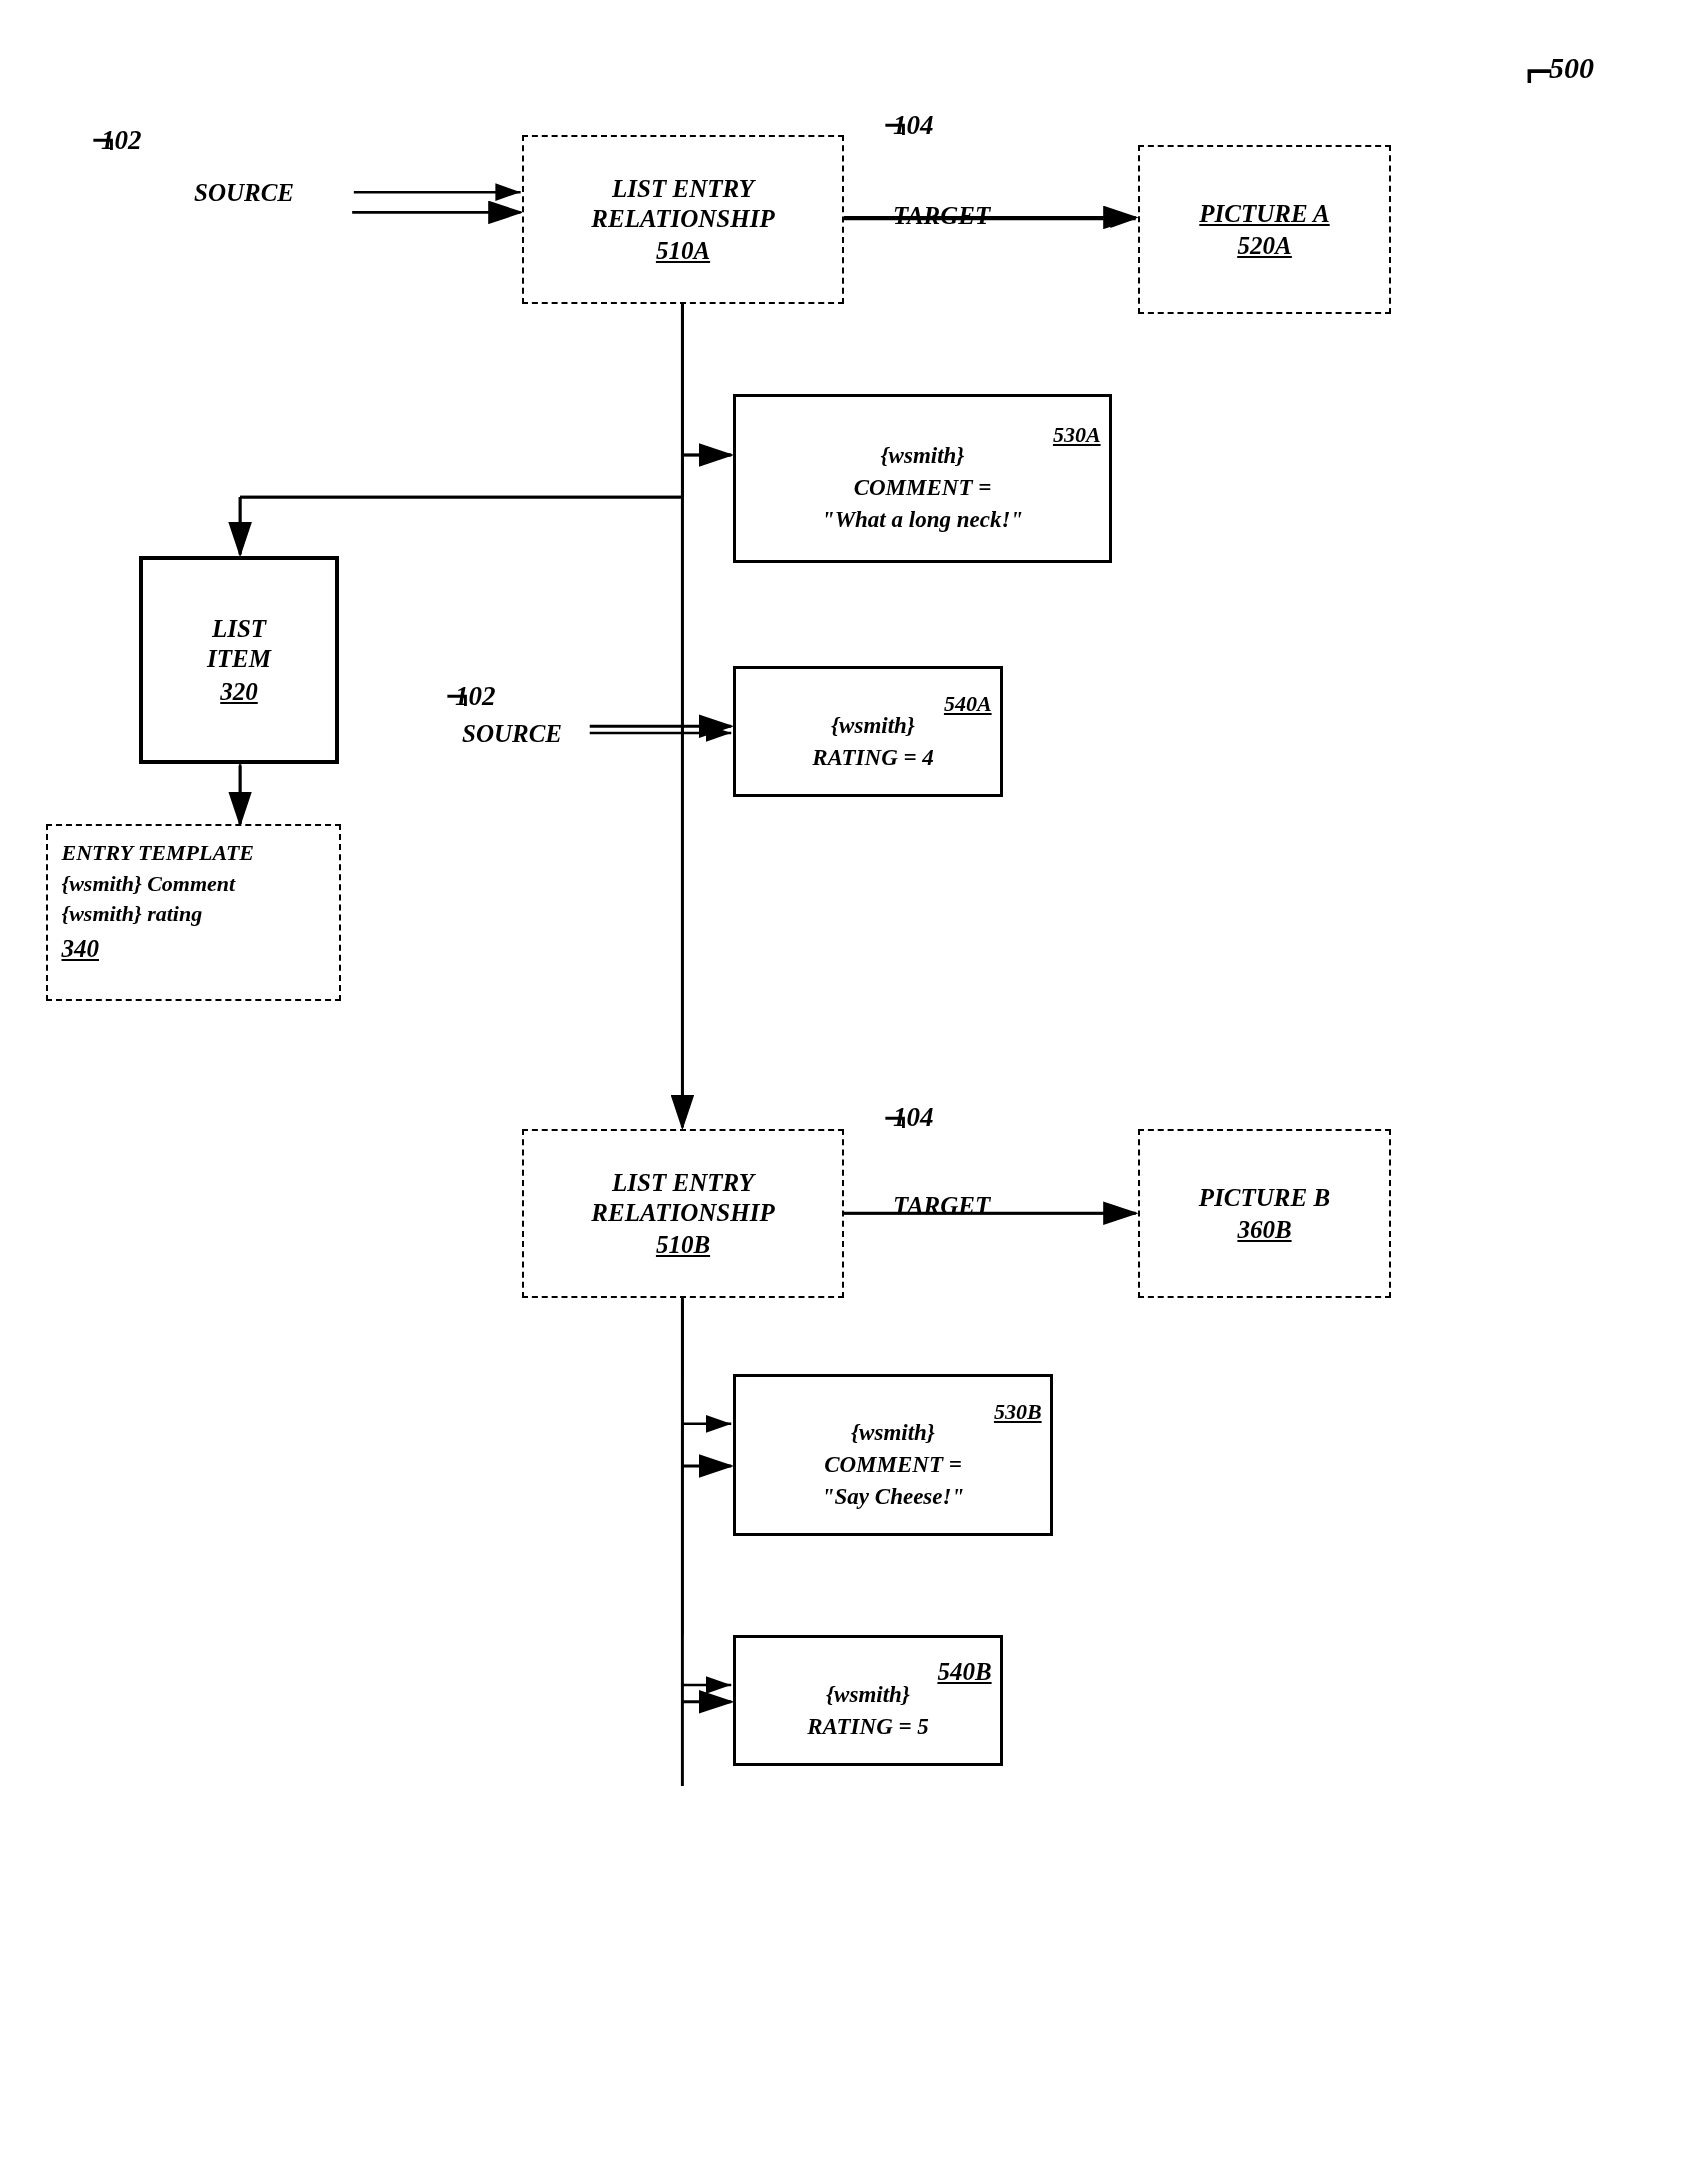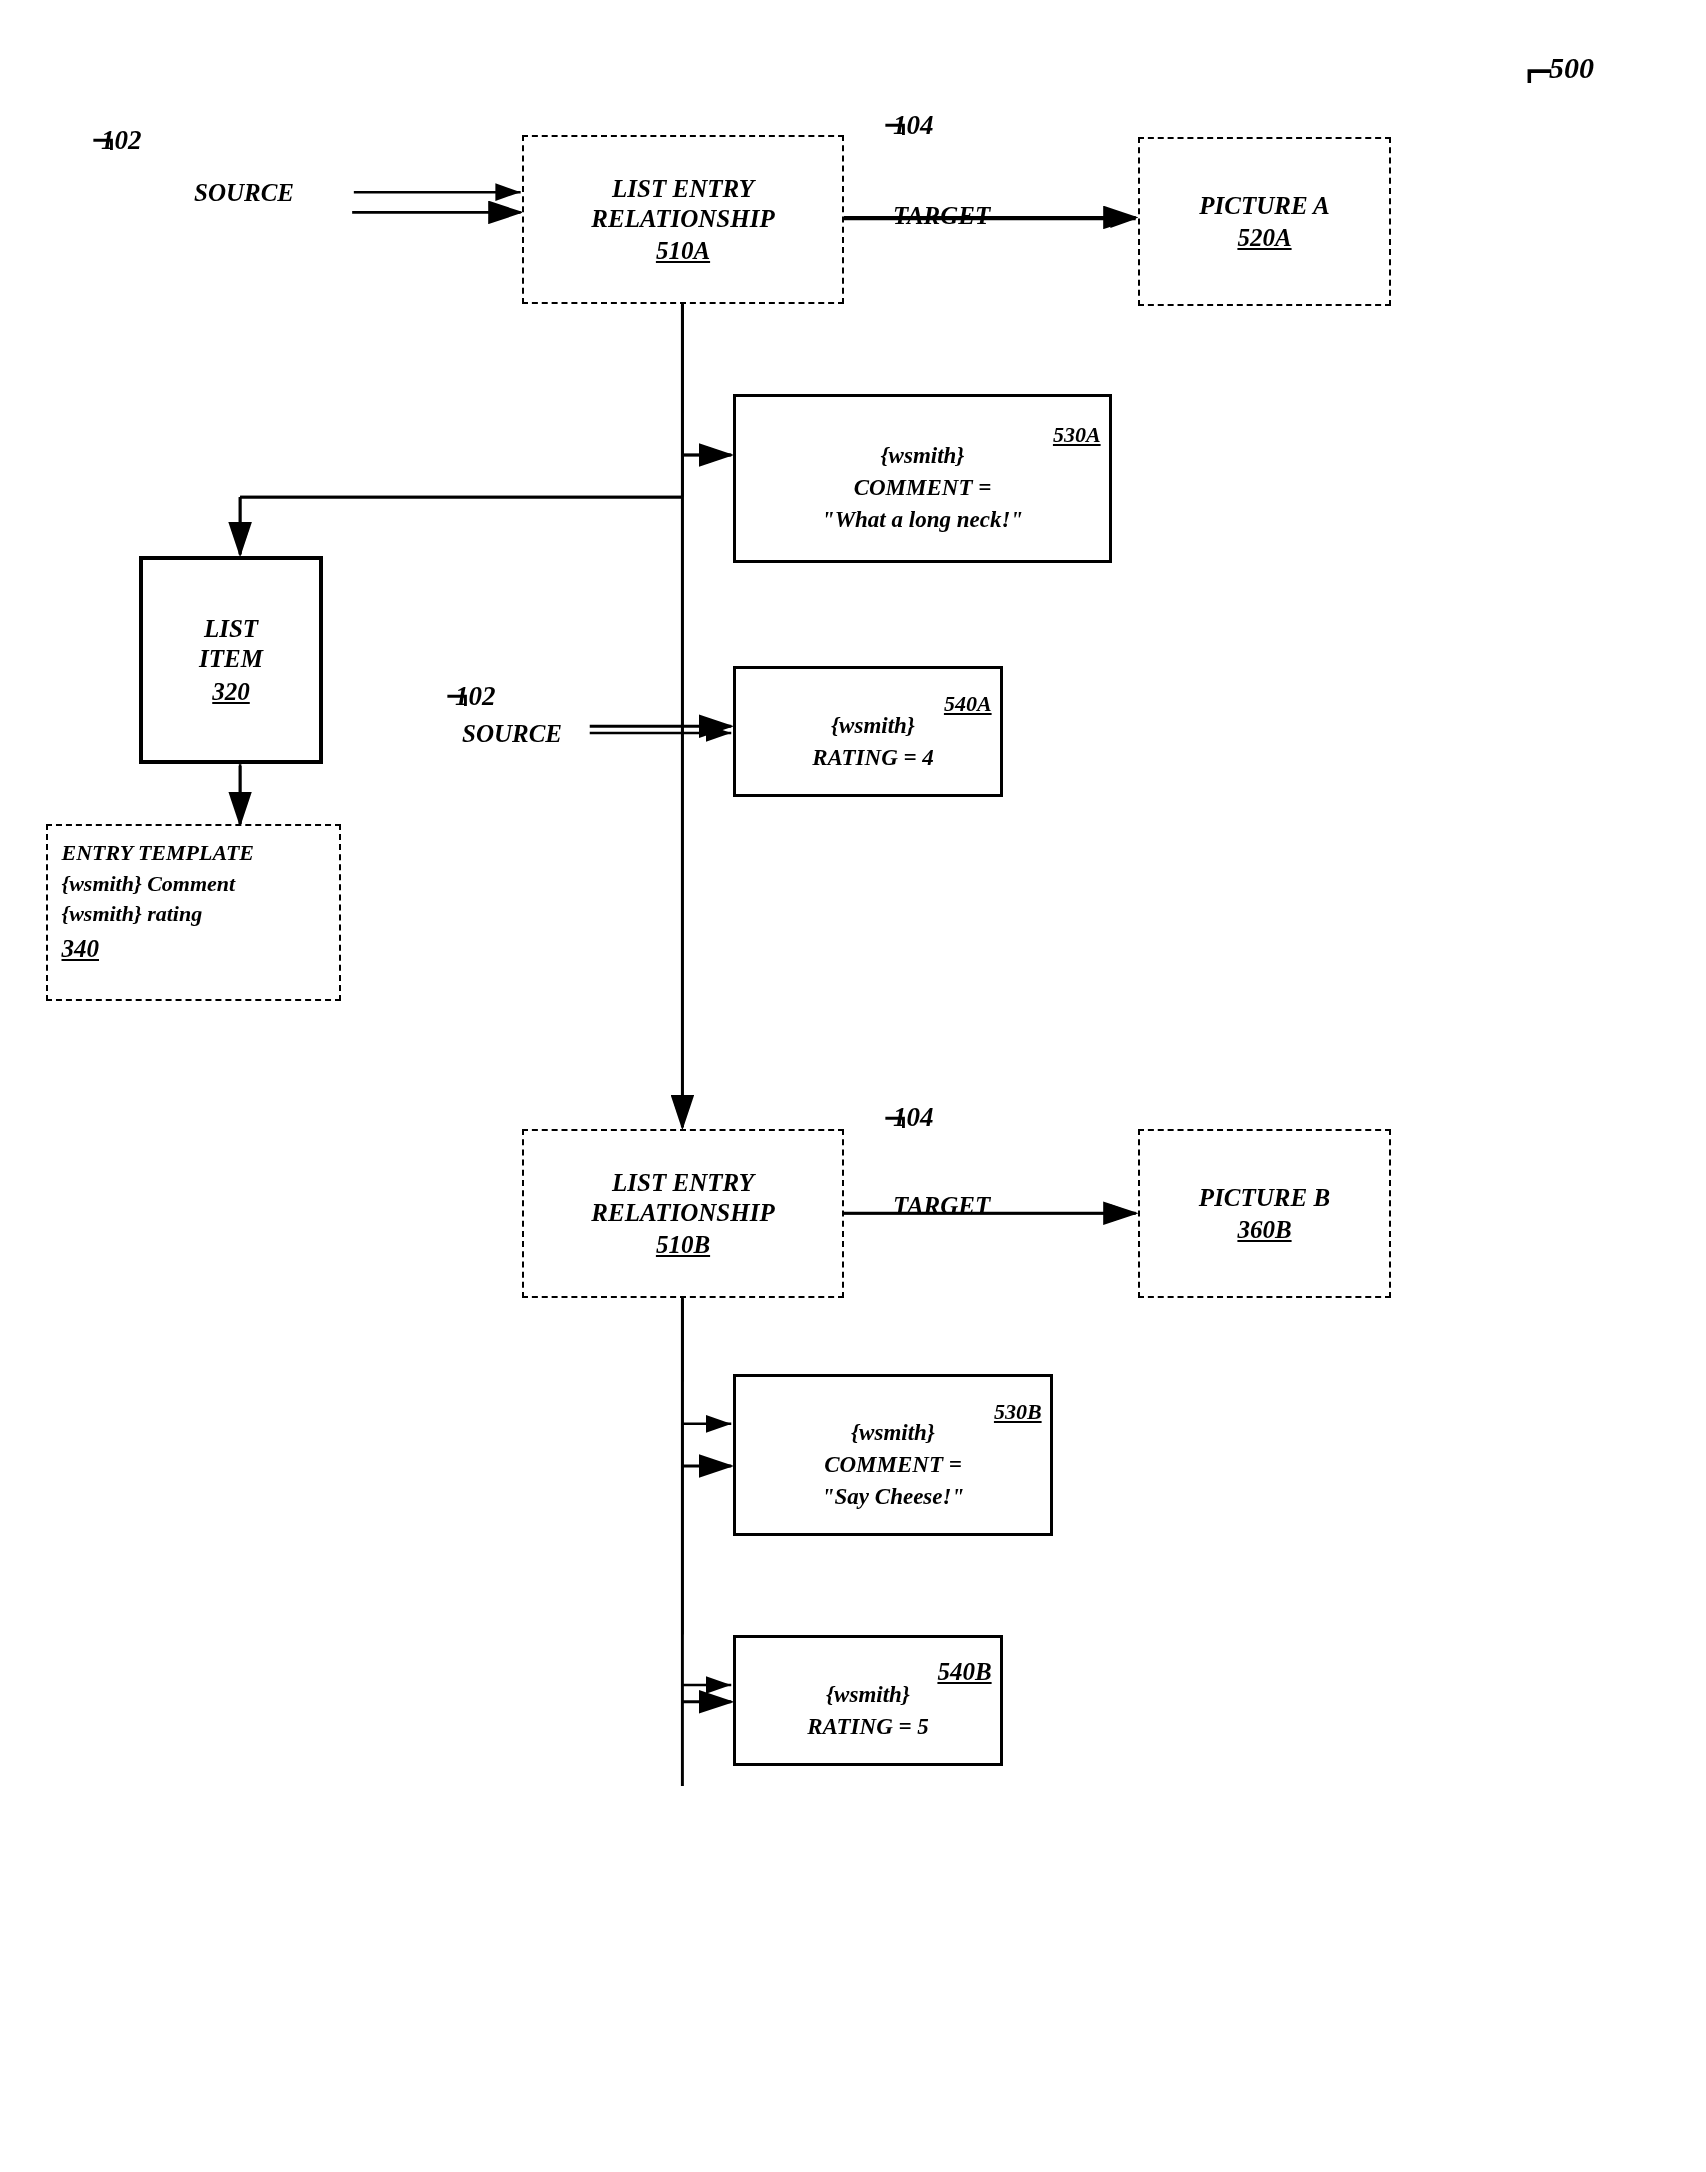--- a/index.html
+++ b/index.html
@@ -195,26 +195,26 @@
 
     <line x1="810" y1="2020" x2="868" y2="2020" stroke="#000" stroke-width="3.5" marker-end="url(#arr)"></line>
 
   </svg>
 
   <div class="node node-dashed" style="left:522px; top:135px; width:322px; height:169px;">
     <span class="node-label">LIST ENTRY<br>RELATIONSHIP</span>
     <span class="node-id">510A</span>
   </div>
 
-  <div class="node node-dashed" style="left:1138px; top:137px; width:253px; height:169px;">
+  <div class="node node-dashed" style="left:1138px; top:145px; width:253px; height:169px;text-decoration:underline;">
     <span class="node-label">PICTURE A</span>
     <span class="node-id">520A</span>
   </div>
 
-  <div class="node node-solid" style="left:139px; top:556px; width:184px; height:208px; border-width:4.2px;">
+  <div class="node node-solid" style="left:139px; top:556px; width:200px; height:208px; border-width:4.2px;">
     <span class="node-label">LIST<br>ITEM</span>
     <span class="node-id">320</span>
   </div>
 
   <div class="node node-dashed" style="left:46px; top:824px; width:295px; height:177px; text-align:left; padding:11.8px 13.5px; justify-content:flex-start; align-items:flex-start;">
     <span class="node-label" style="font-size:22px; line-height:1.4; text-align:left;">
       ENTRY TEMPLATE<br>{wsmith} Comment<br>{wsmith} rating
     </span>
     <span class="node-id" style="margin-top:5px;">340</span>
   </div>

